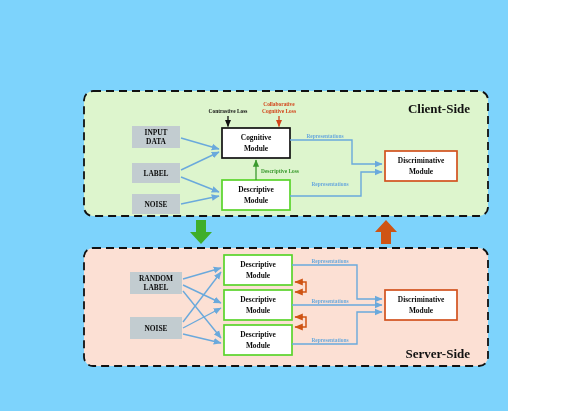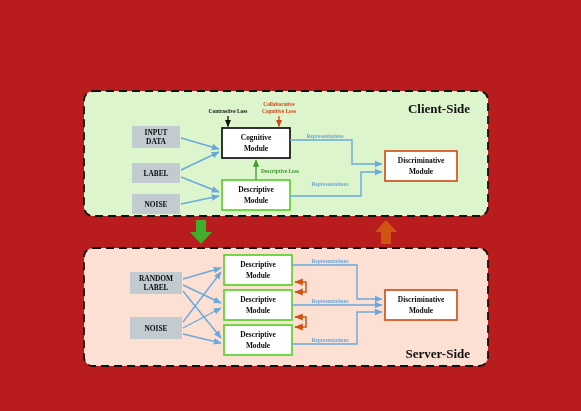--- a/index.html
+++ b/index.html
@@ -1,18 +1,18 @@
 <!DOCTYPE html>
 <html><head>
 <meta charset="utf-8">
 <style>
   html,body{margin:0;padding:0;background:#ffffff;}
   body{width:581px;height:411px;overflow:hidden;
        font-family:"Liberation Serif", serif;}
-  #stage{position:relative;width:581px;height:411px;background:#b91c1c;}
+  #stage{position:relative;width:508px;height:411px;background:#7dd3fc;}
   svg#canvas{position:absolute;left:0;top:0;width:581px;height:411px;}
 
   .panel-label{font-family:"Liberation Serif",serif;font-weight:bold;
                font-size:13px;fill:#111;}
   .box-text{font-family:"Liberation Serif",serif;font-weight:bold;
             font-size:7.4px;fill:#0b0b0b;text-anchor:middle;}
   .io-text{font-family:"Liberation Serif",serif;font-weight:bold;
            font-size:7.4px;fill:#0b0b0b;text-anchor:middle;}
   .loss-black{font-family:"Liberation Serif",serif;font-weight:bold;
               font-size:5.4px;fill:#111;text-anchor:middle;}

